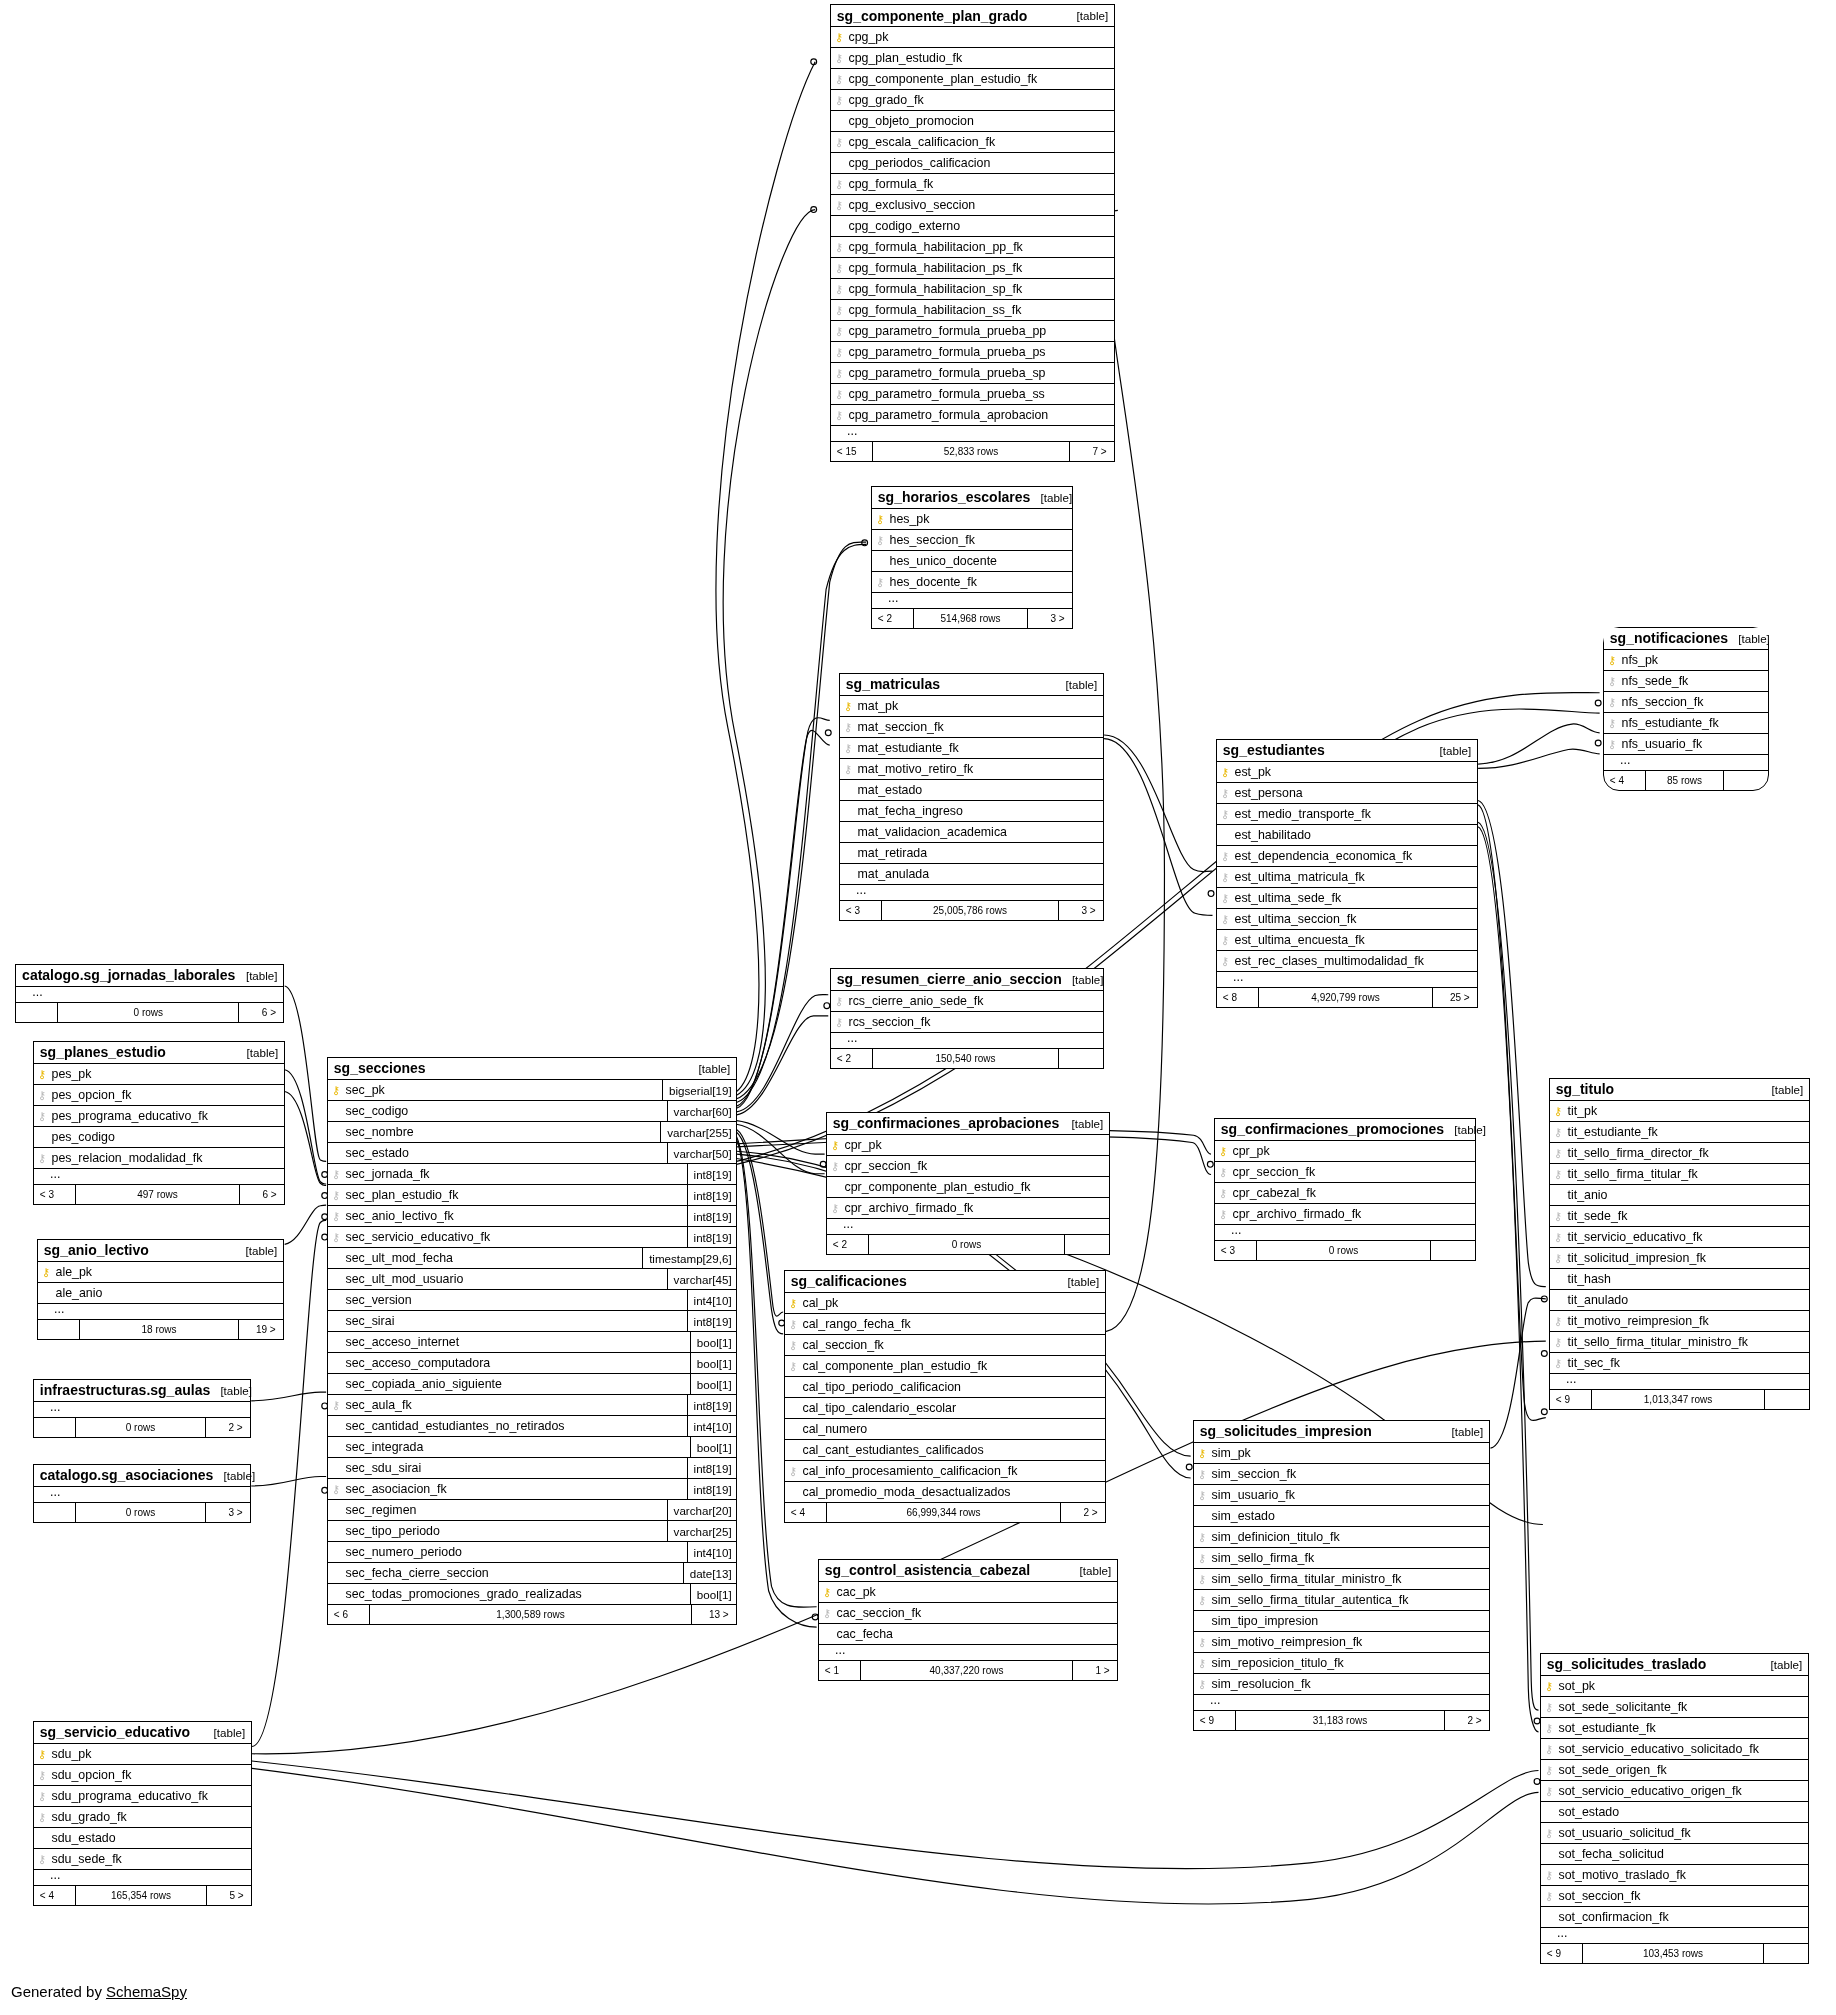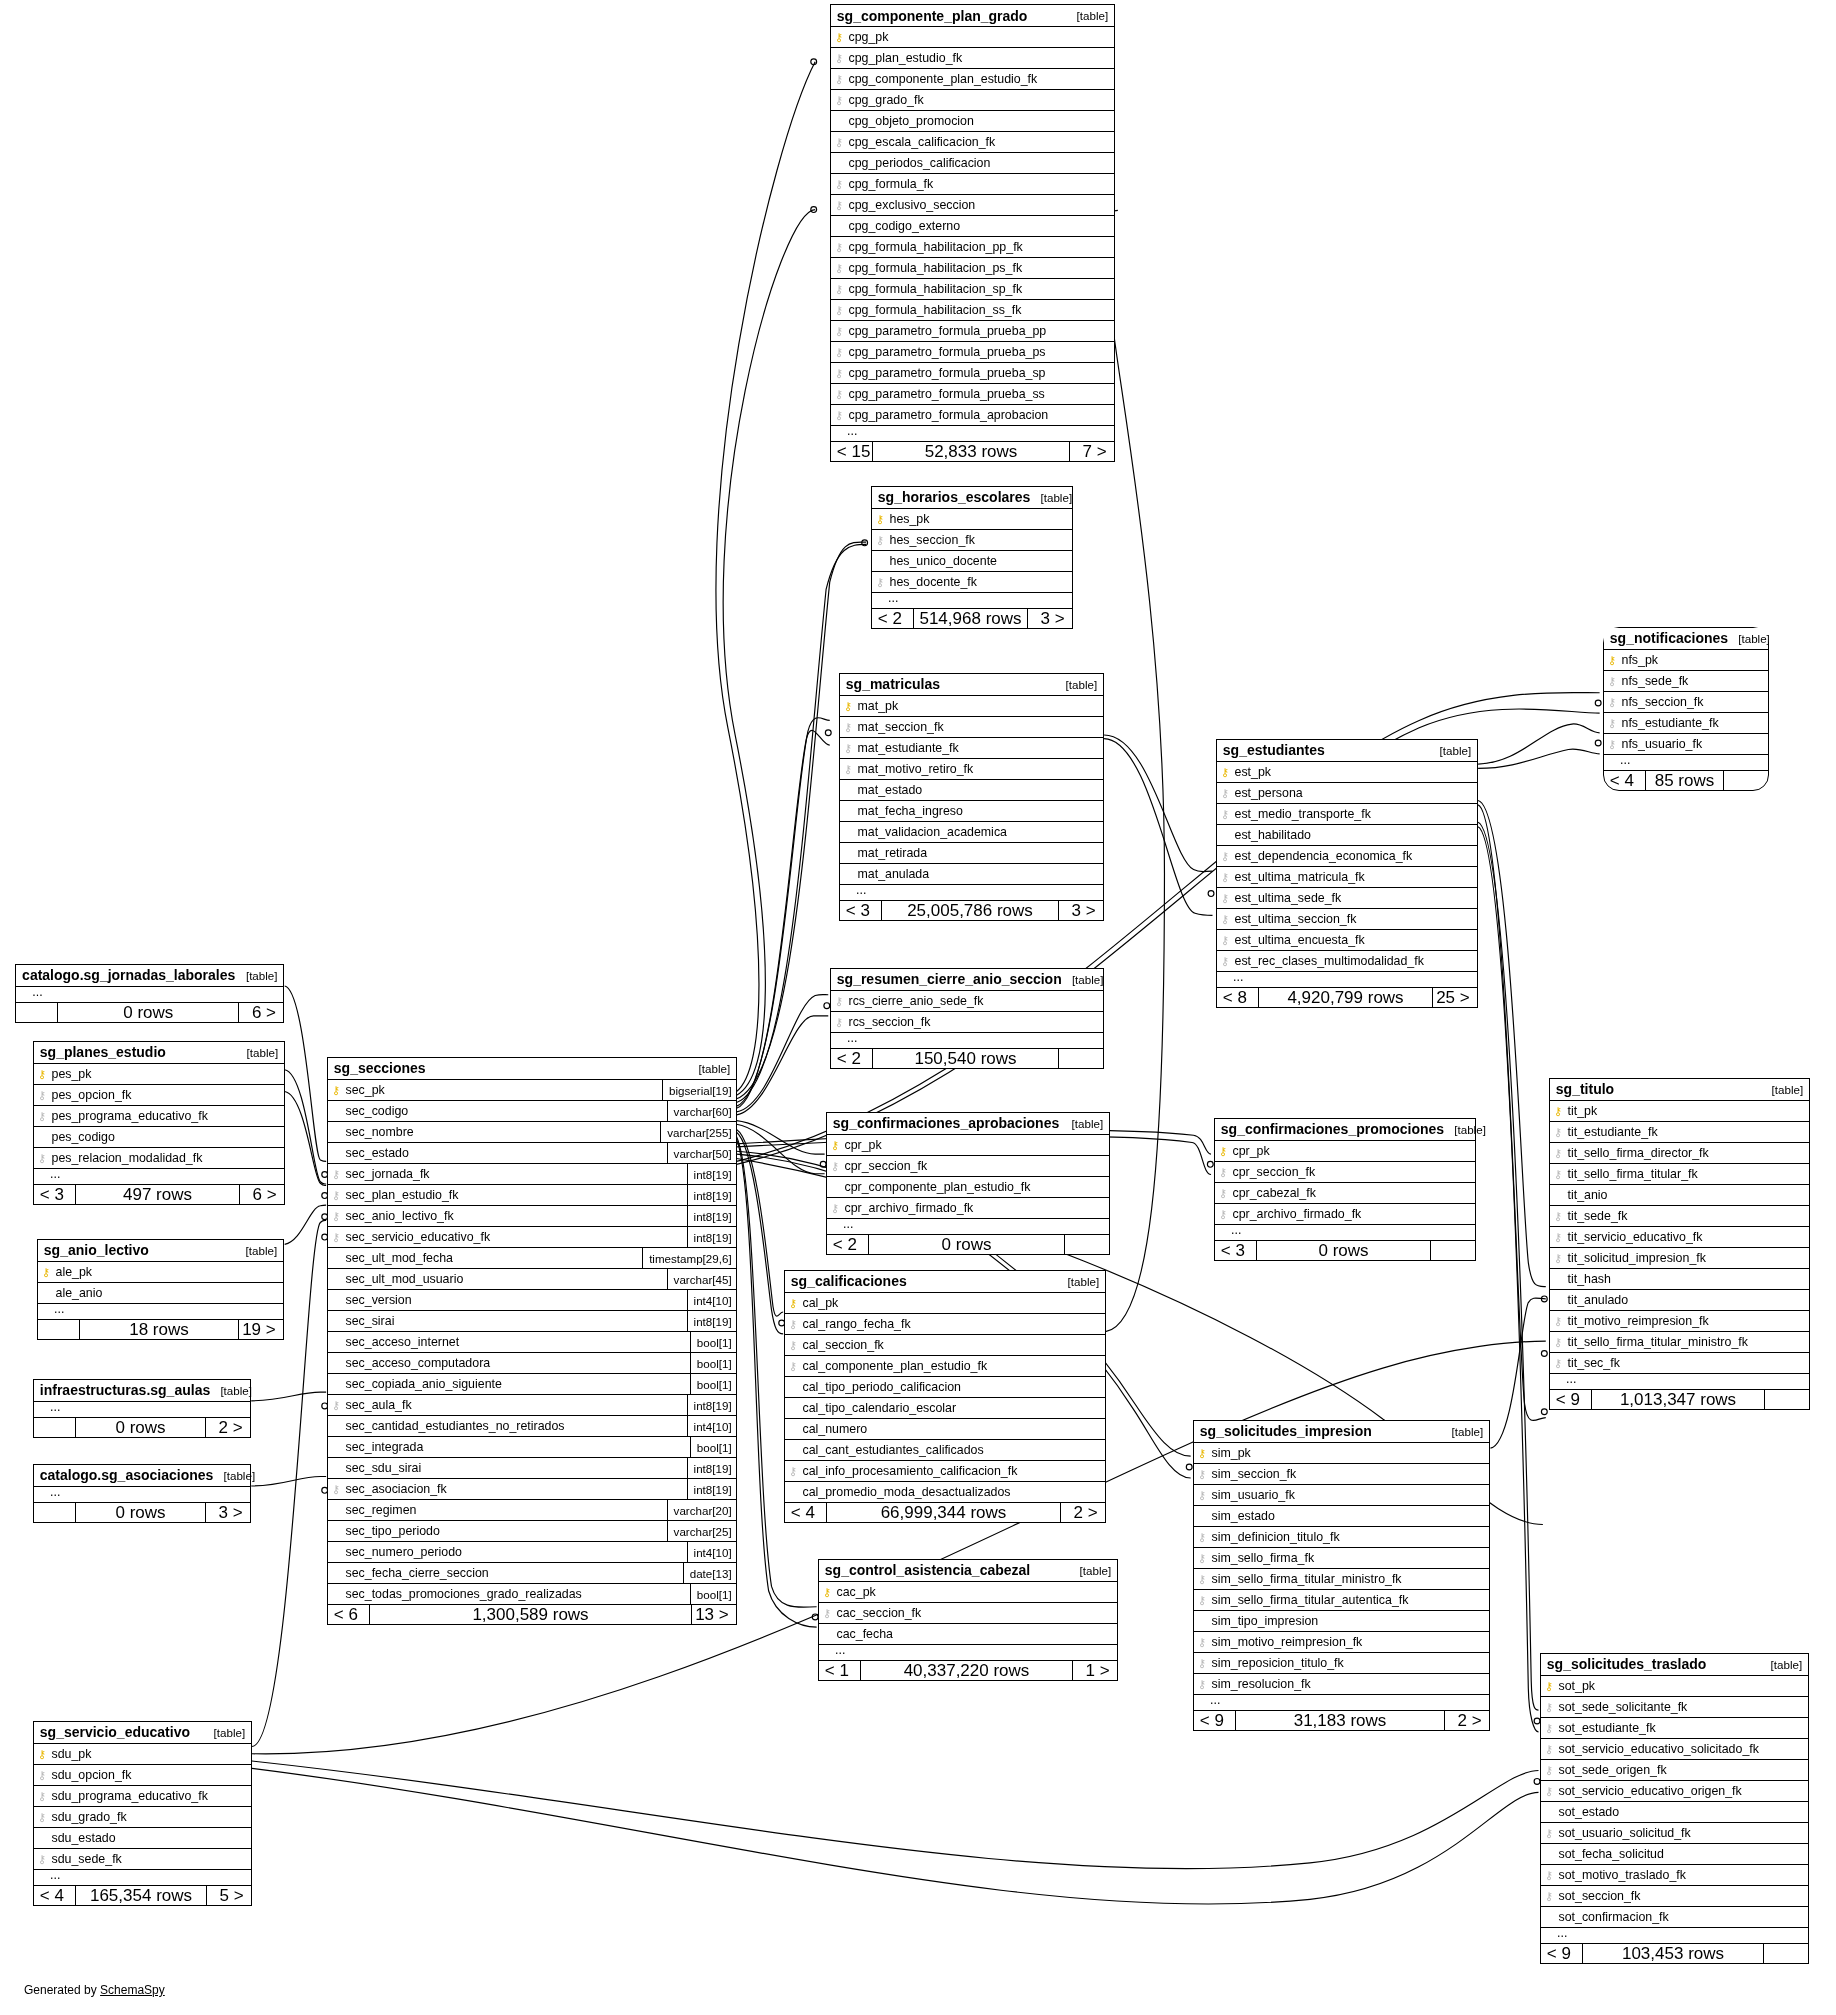--- a/index.html
+++ b/index.html
@@ -98,21 +98,21 @@
     color: #000000;
     padding-left: 16px;
     line-height: 11.6px;
     box-sizing: border-box;
     border-bottom: 0.7px solid #000000;
   }
   .footer-row {
     display: flex;
     height: 19px;
     align-items: stretch;
-    font-size: 17px;
+    font-size: 10px;
     color: #000000;
   }
   .footer-left {
     width: 42px;
     min-width: 42px;
     display: flex;
     align-items: center;
     padding-left: 5.8px;
     border-right: 0.7px solid #000000;
     box-sizing: border-box;
@@ -129,23 +129,23 @@
     display: flex;
     align-items: center;
     justify-content: flex-end;
     padding-right: 7.3px;
     border-left: 0.7px solid #000000;
     box-sizing: border-box;
   }
   .footer-right.empty { border-left: 0.7px solid #000000; }
   .credit {
     position: absolute;
-    left: 24px;
+    left: 11px;
     top: 1983px;
-    font-size: 12px;
+    font-size: 15px;
     color: #000000;
   }
   .credit a { color: #000000; text-decoration: underline; }
 </style>
 </head>
 <body>
 
 <div id="canvas">
 
   <svg id="edges" viewBox="0 0 2524 2769">

